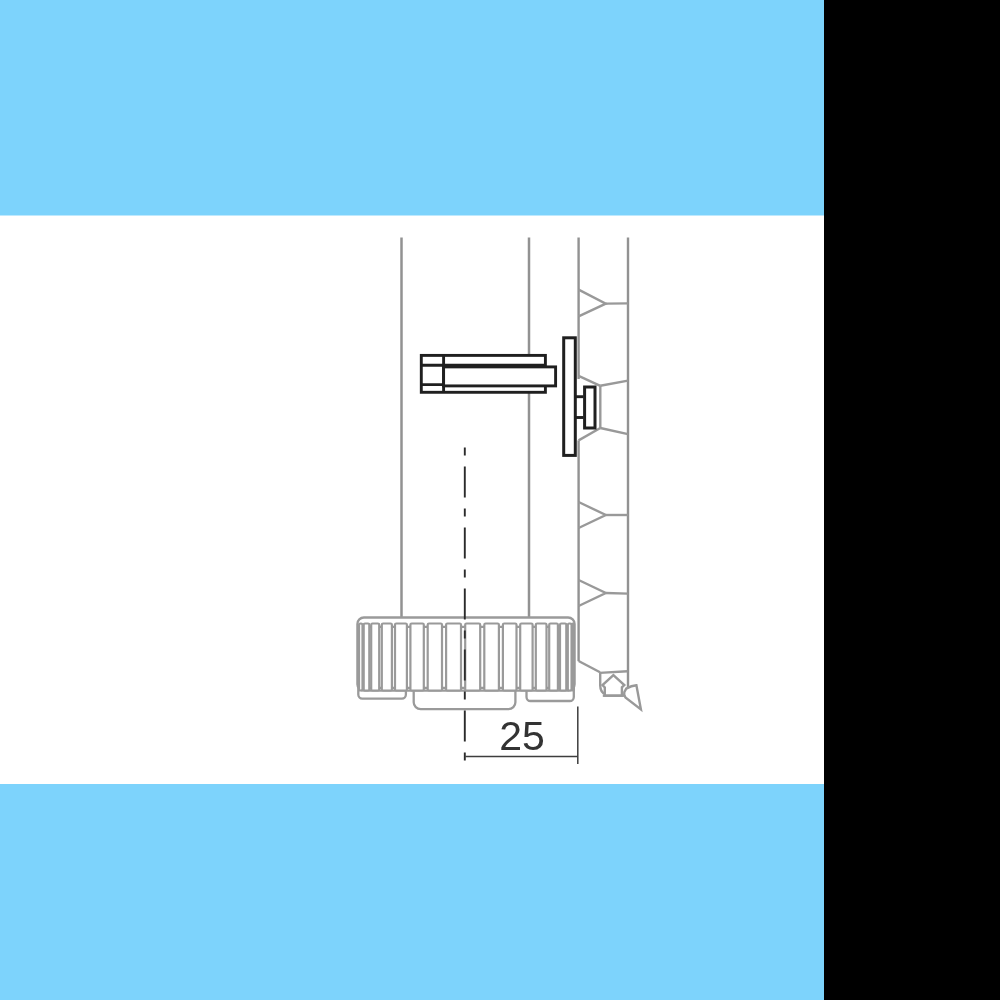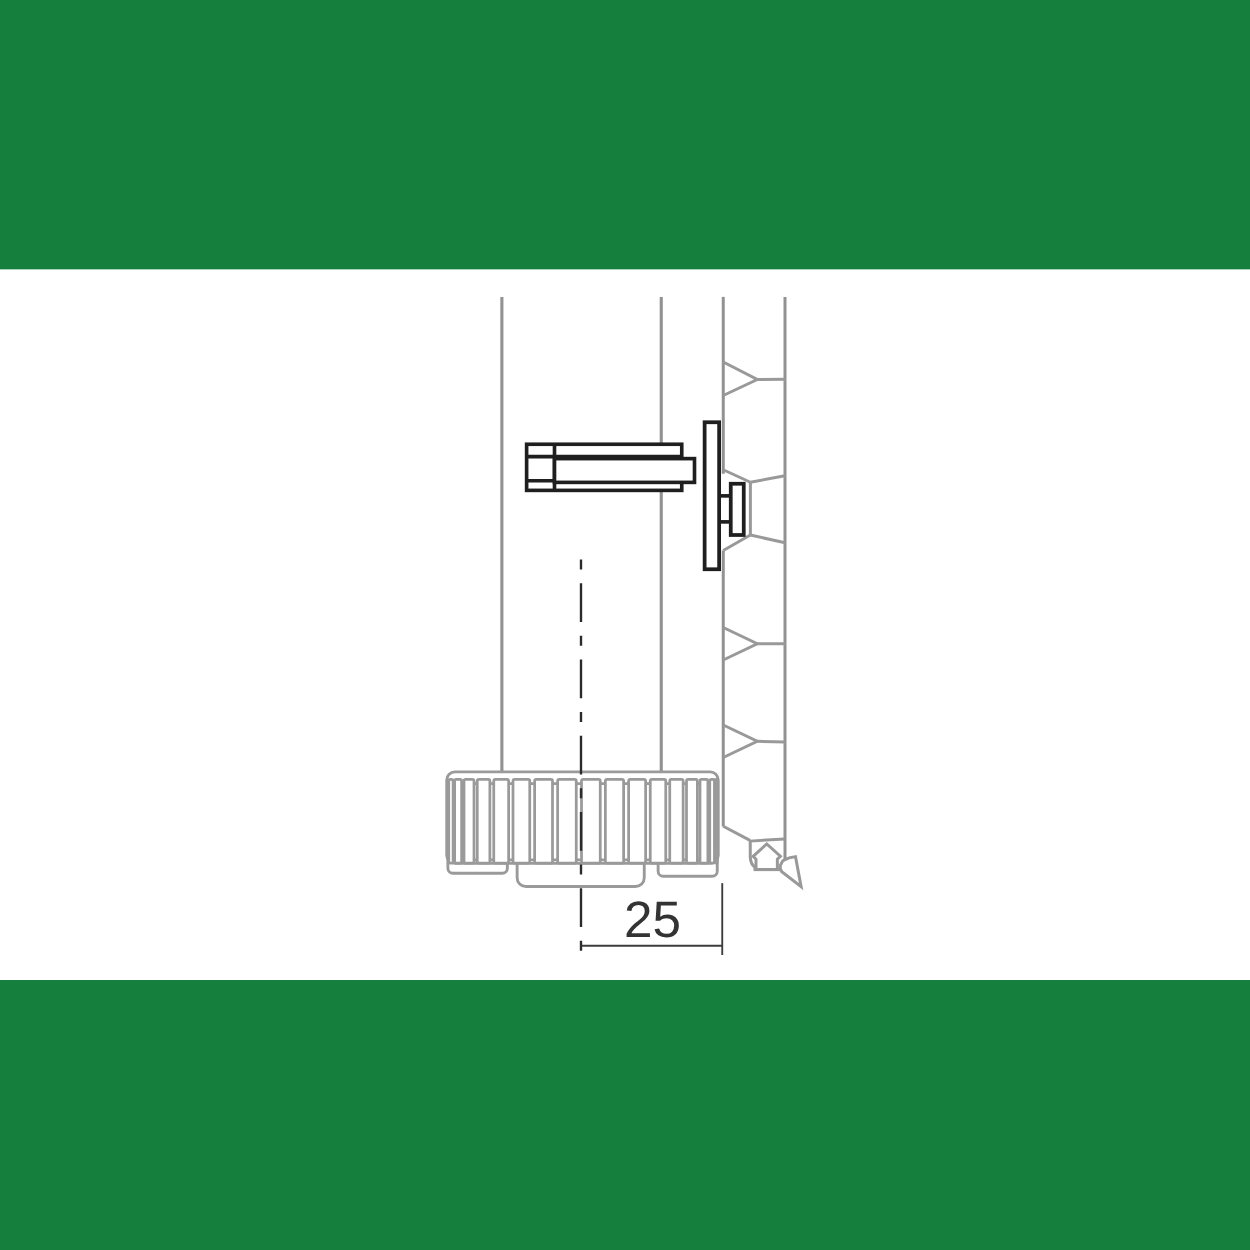--- a/index.html
+++ b/index.html
@@ -1,16 +1,16 @@
 <!DOCTYPE html>
 <html><head>
 <meta charset="utf-8">
 <style>
   html,body{margin:0;padding:0;background:#000;}
-  .stage{position:relative;width:1000px;height:1000px;background:#15803d;overflow:hidden;}
+  .stage{position:relative;width:824px;height:1000px;background:#7dd3fc;overflow:hidden;}
   svg{position:absolute;left:0;top:0;}
   text{font-family:"Liberation Sans",sans-serif;}
 </style>
 </head>
 <body>
 <div class="stage">
 <svg width="1000" height="1000" viewBox="0 0 1000 1000">
 
   <g>
         <rect x="0" y="215.5" width="1000" height="568.5" fill="#ffffff"></rect>

